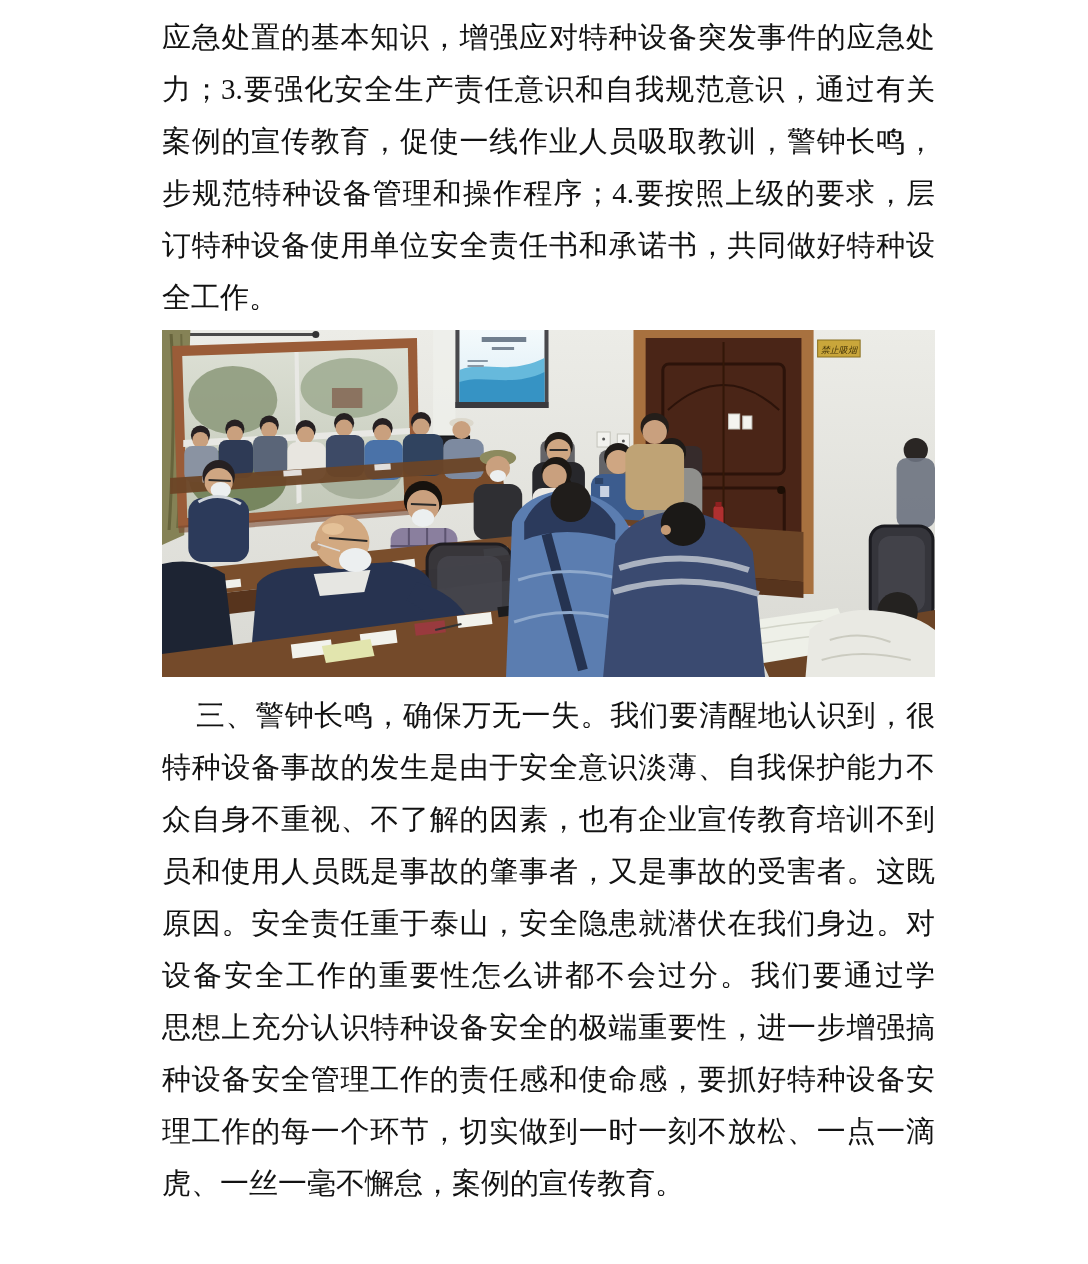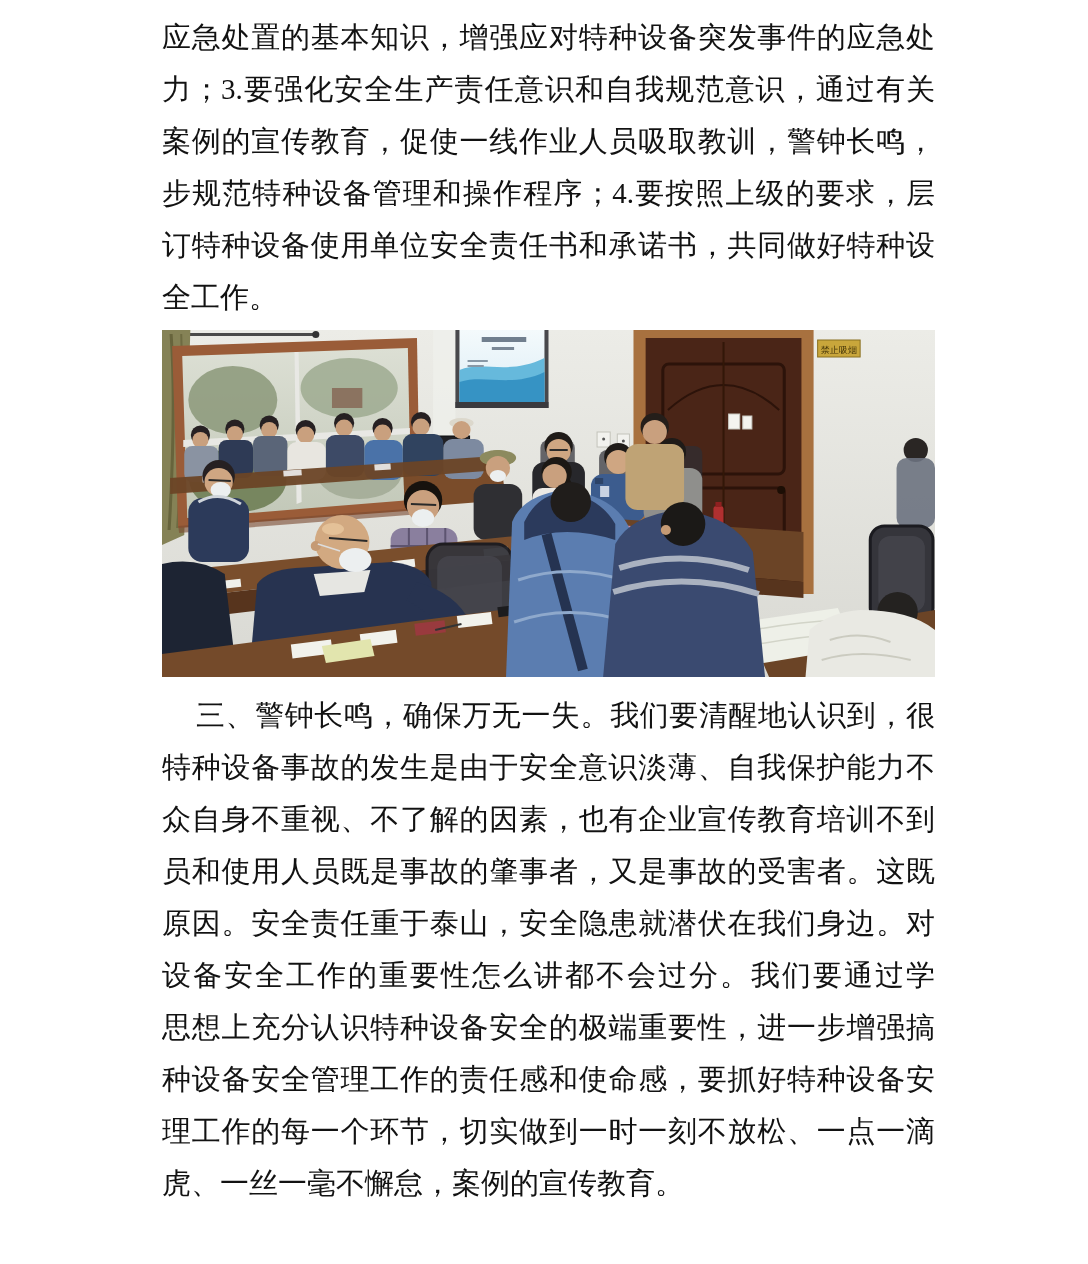--- a/index.html
+++ b/index.html
@@ -8,21 +8,21 @@
     font-family:"Liberation Serif","DejaVu Serif",serif;color:#121212;
   }
   .page{padding:11px 153px 0 162px;}
   .para{font-size:29px;line-height:52px;}
   .line{
     height:52px;overflow:hidden;white-space:normal;
     text-align:justify;text-align-last:justify;text-justify:inter-character;
   }
   .line.last{text-align:left;text-align-last:left;}
   .line.indent{text-indent:34px;}
-  figure.photo{margin:7px 16px 0 0;width:773px;height:347px;}
+  figure.photo{margin:7px 16px 0 0;width:773px;height:347px;font-style:italic;}
   figure.photo svg{display:block;}
 </style>
 </head>
 <body>
 
 <div class="page">
 
   <div class="para">
     <div class="line">应急处置的基本知识，增强应对特种设备突发事件的应急处理能</div>
     <div class="line">力；3.要强化安全生产责任意识和自我规范意识，通过有关典型</div>

